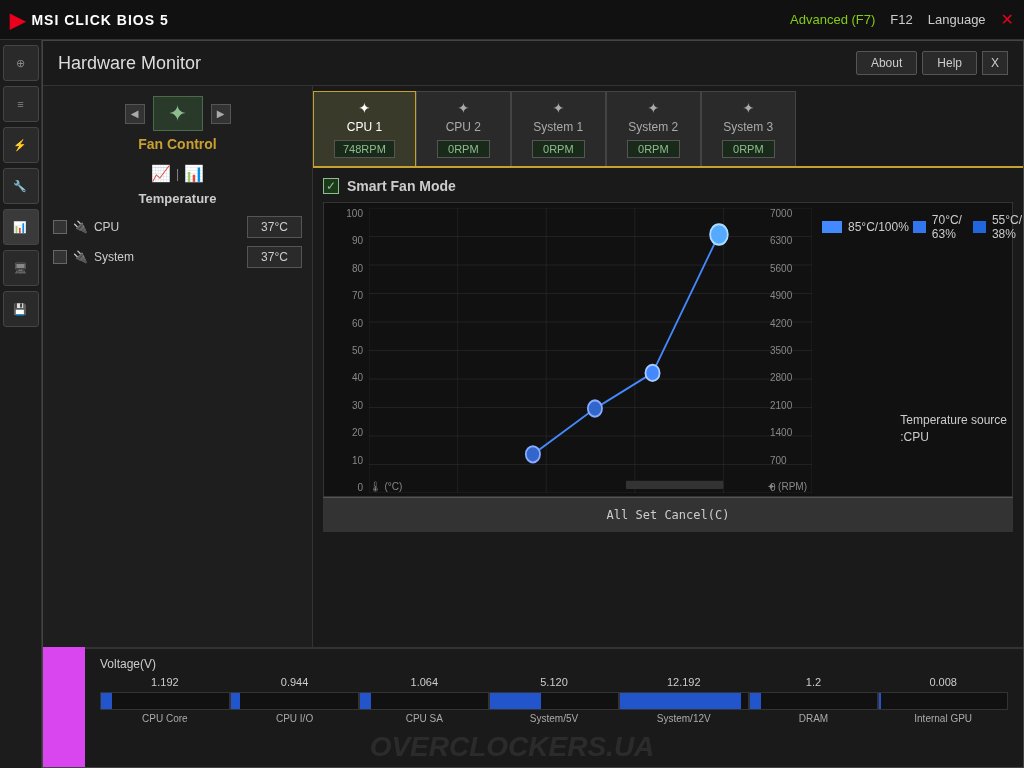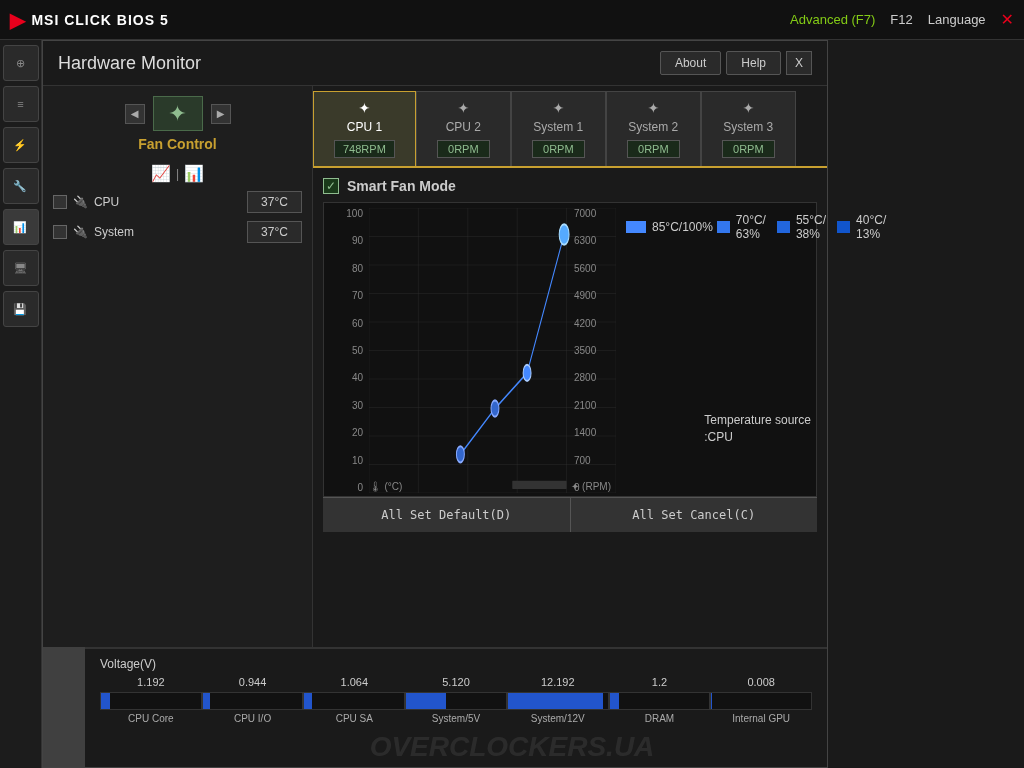--- a/index.html
+++ b/index.html
@@ -70,23 +70,23 @@
       font-size: 11px;
       cursor: pointer;
     }
     .left-tab.active { background: #3a3a3a; color: #fff; }
 
     
     .main-window {
       position: absolute;
       left: 42px;
       top: 40px;
-      width: 786px;
+      width: 982px;
       height: 728px;
-      background: #404040;
+      background: #d946ef;
       border: 1px solid #444;
     }
 
     
     .title-bar {
       background: #1a1a1a;
       height: 45px;
       display: flex;
       align-items: center;
       justify-content: space-between;
@@ -516,20 +516,21 @@
         <div class="arrow-btn">▶</div>
       </div>
       <div class="fan-control-label">Fan Control</div>
 
       <div class="temp-section">
         <div class="temp-icon-row">
           <span class="temp-icon">📈</span>
           <span style="color:#888; font-size:12px;">|</span>
           <span class="temp-icon">📊</span>
         </div>
+        <div class="temp-label">Temperature</div>
 
         <div class="sensor-row">
           <div class="sensor-checkbox"></div>
           <span class="sensor-icon">🔌</span>
           <span class="sensor-name">CPU</span>
           <div class="sensor-value">37°C</div>
         </div>
         <div class="sensor-row">
           <div class="sensor-checkbox"></div>
           <span class="sensor-icon">🔌</span>
@@ -660,21 +661,20 @@
             <div>:CPU</div>
           </div>
 
           <div class="chart-x-labels">
             <span style="color:#888; font-size:10px;">🌡 (°C)</span>
             <span style="color:#888; font-size:10px; margin-left:auto; margin-right:5px;">✦ (RPM)</span>
           </div>
         </div>
 
         <div class="bottom-buttons">
-          <button class="bottom-btn">All Set Default(D)</button>
           <button class="bottom-btn">All Set Cancel(C)</button>
         </div>
       </div>
     </div>
   </div>
 
   <div class="voltage-section">
     <div class="voltage-title">Voltage(V)</div>
     <div class="voltage-bars">
       <div class="voltage-item">

